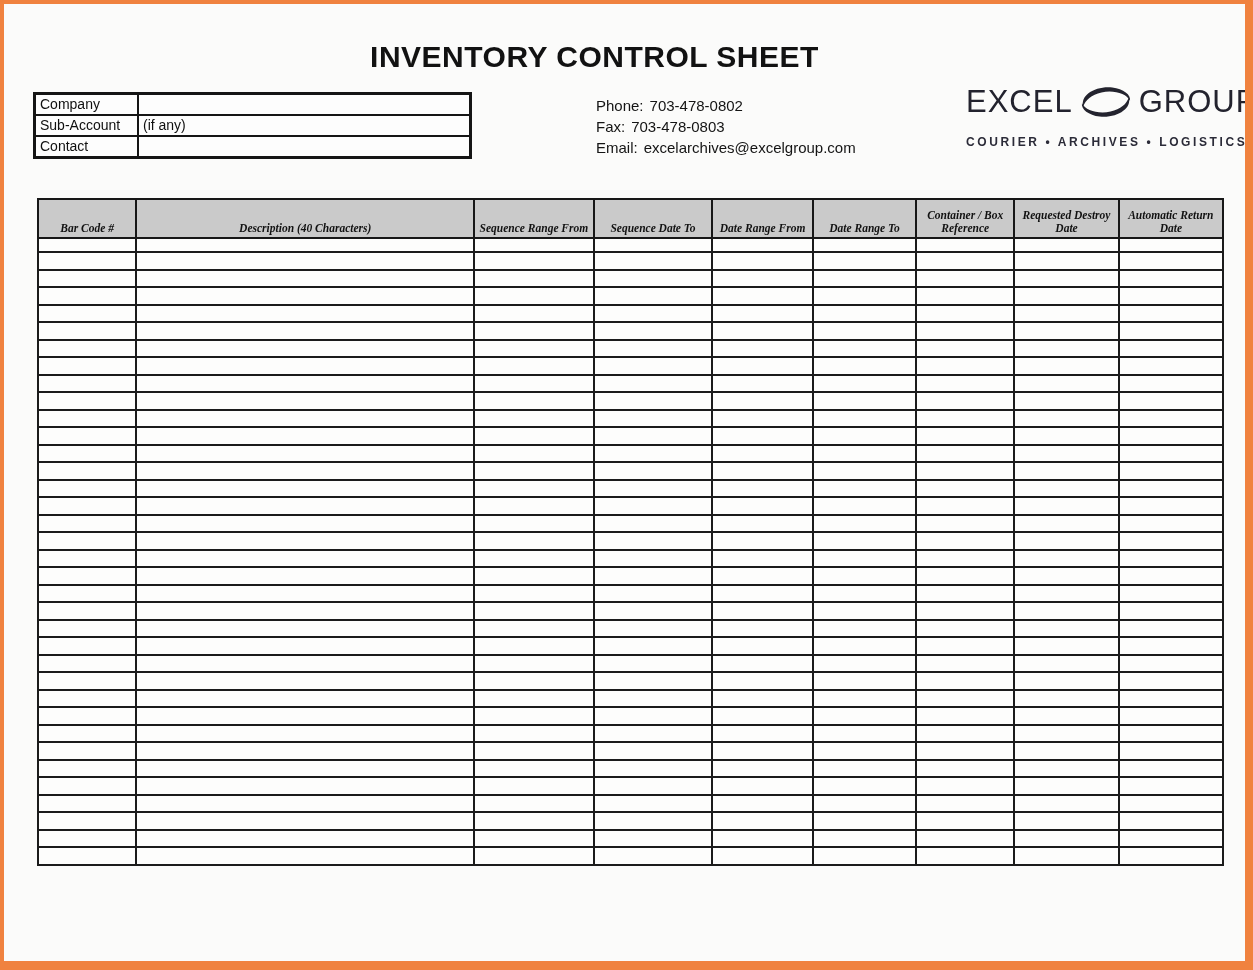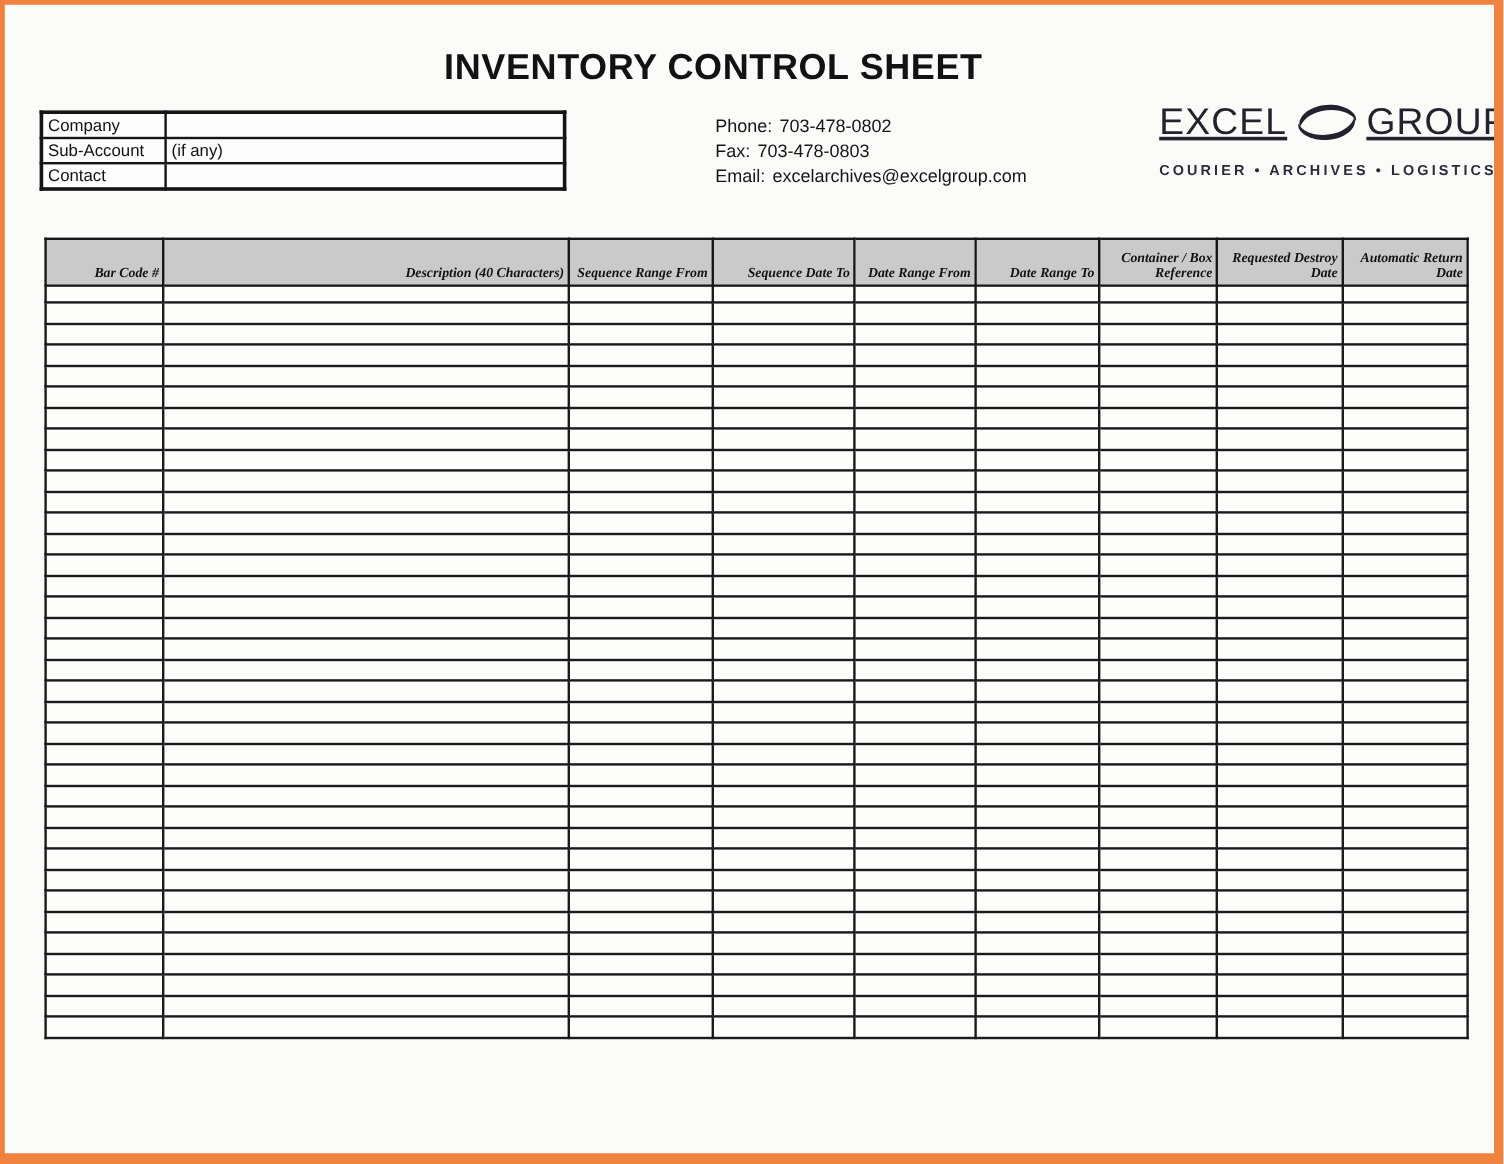--- a/index.html
+++ b/index.html
@@ -44,41 +44,41 @@
     position:absolute;left:592px;top:91px;
     font-size:15px;line-height:21px;color:#141414;
   }
   .contact-info .num{margin-left:6px;text-align:right;}
   
   .logo{
     position:absolute;left:962px;top:78px;width:260px;
     color:#20202b;
   }
   .logo-row{display:flex;align-items:center;justify-content:space-between;}
-  .logo-word{font-size:31px;letter-spacing:1px;font-weight:400;color:#23232e;text-decoration:underline;}
+  .logo-word{font-size:31px;letter-spacing:1px;font-weight:400;color:#23232e;}
   .logo-swirl{width:58px;height:40px;margin:0 4px;}
   .logo-tagline{
     margin-top:13px;
     font-size:12px;font-weight:600;letter-spacing:2.6px;
     color:#2b2b38;white-space:nowrap;
   }
   
   .inv-table{
     position:absolute;left:33px;top:194px;width:1187px;
     border-collapse:collapse;table-layout:fixed;
     border:2px solid #171717;
   }
   .inv-table th{
     background:#cacaca;
     border:2px solid #171717;
     font-family:"Liberation Serif", serif;
     font-style:italic;font-weight:600;
     font-size:11.5px;line-height:13px;
     color:#121212;
-    text-align:right;vertical-align:bottom;
+    text-align:center;vertical-align:bottom;
     padding:2px 3px 2px 3px;
     height:33px;
     overflow:hidden;
   }
   .inv-table td{
     border:2px solid #1b1b1b;
     background:#fdfdfc;
     padding:0;
     height:15.5px;
   }

